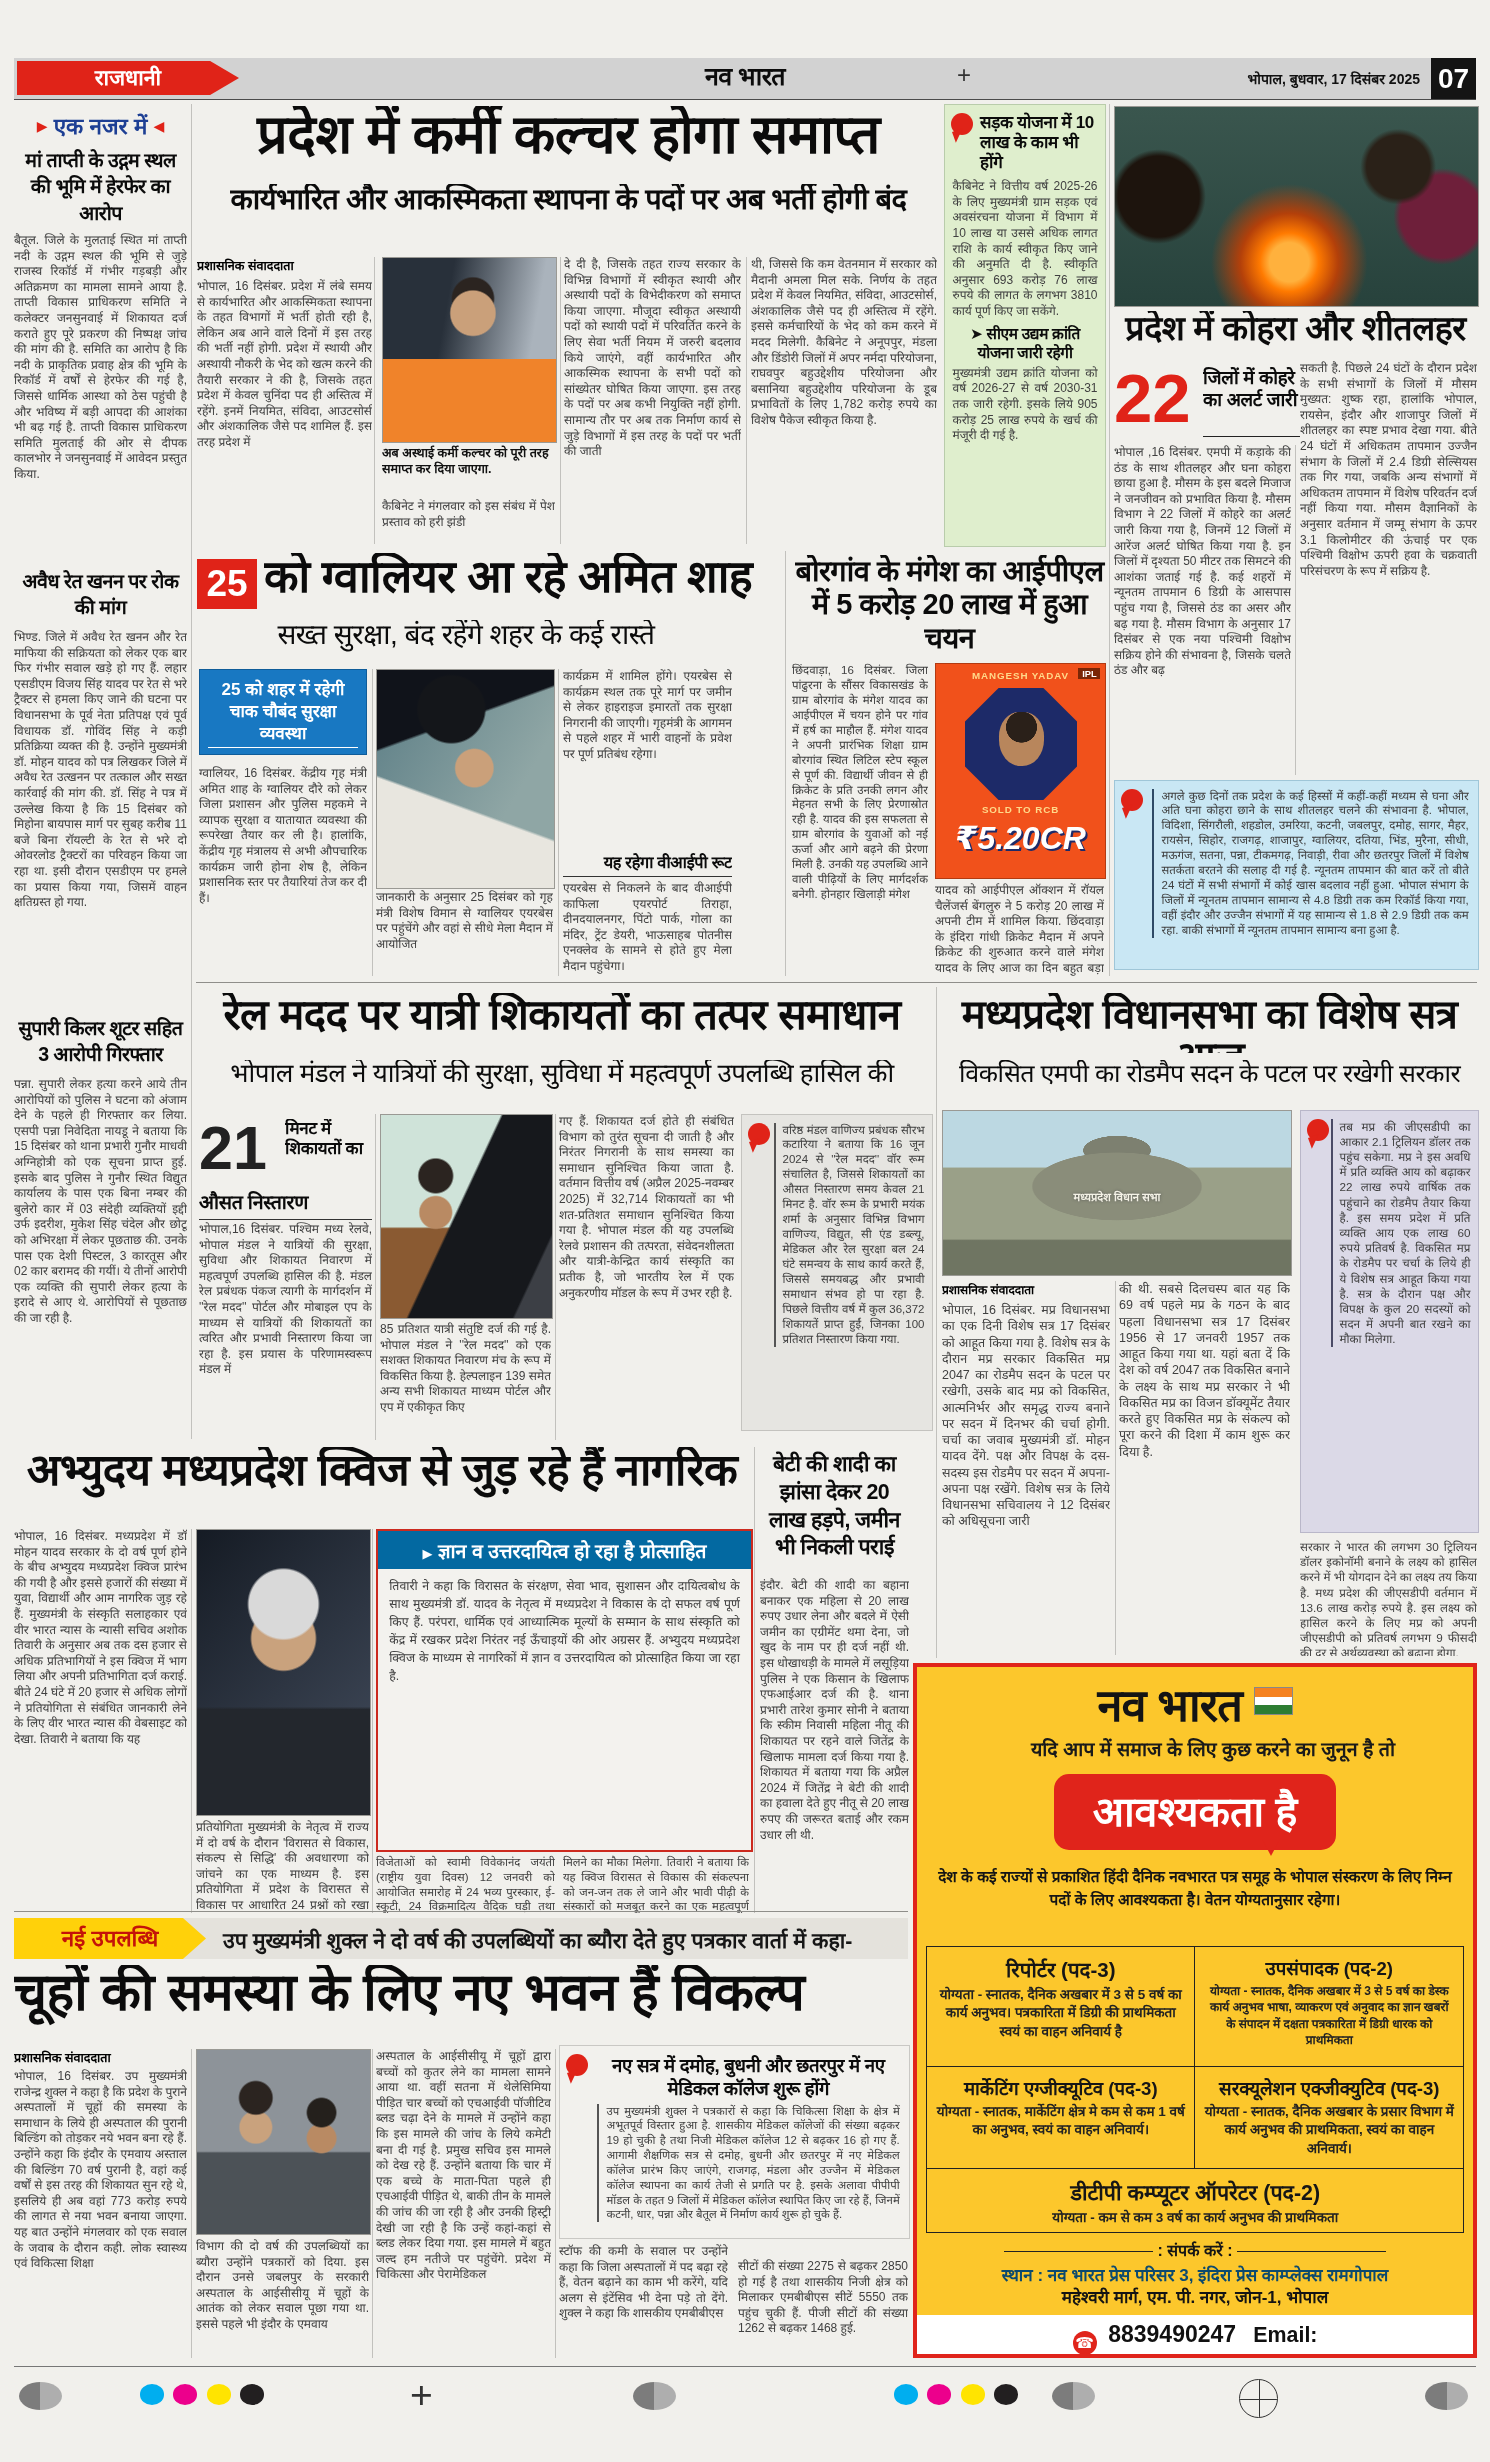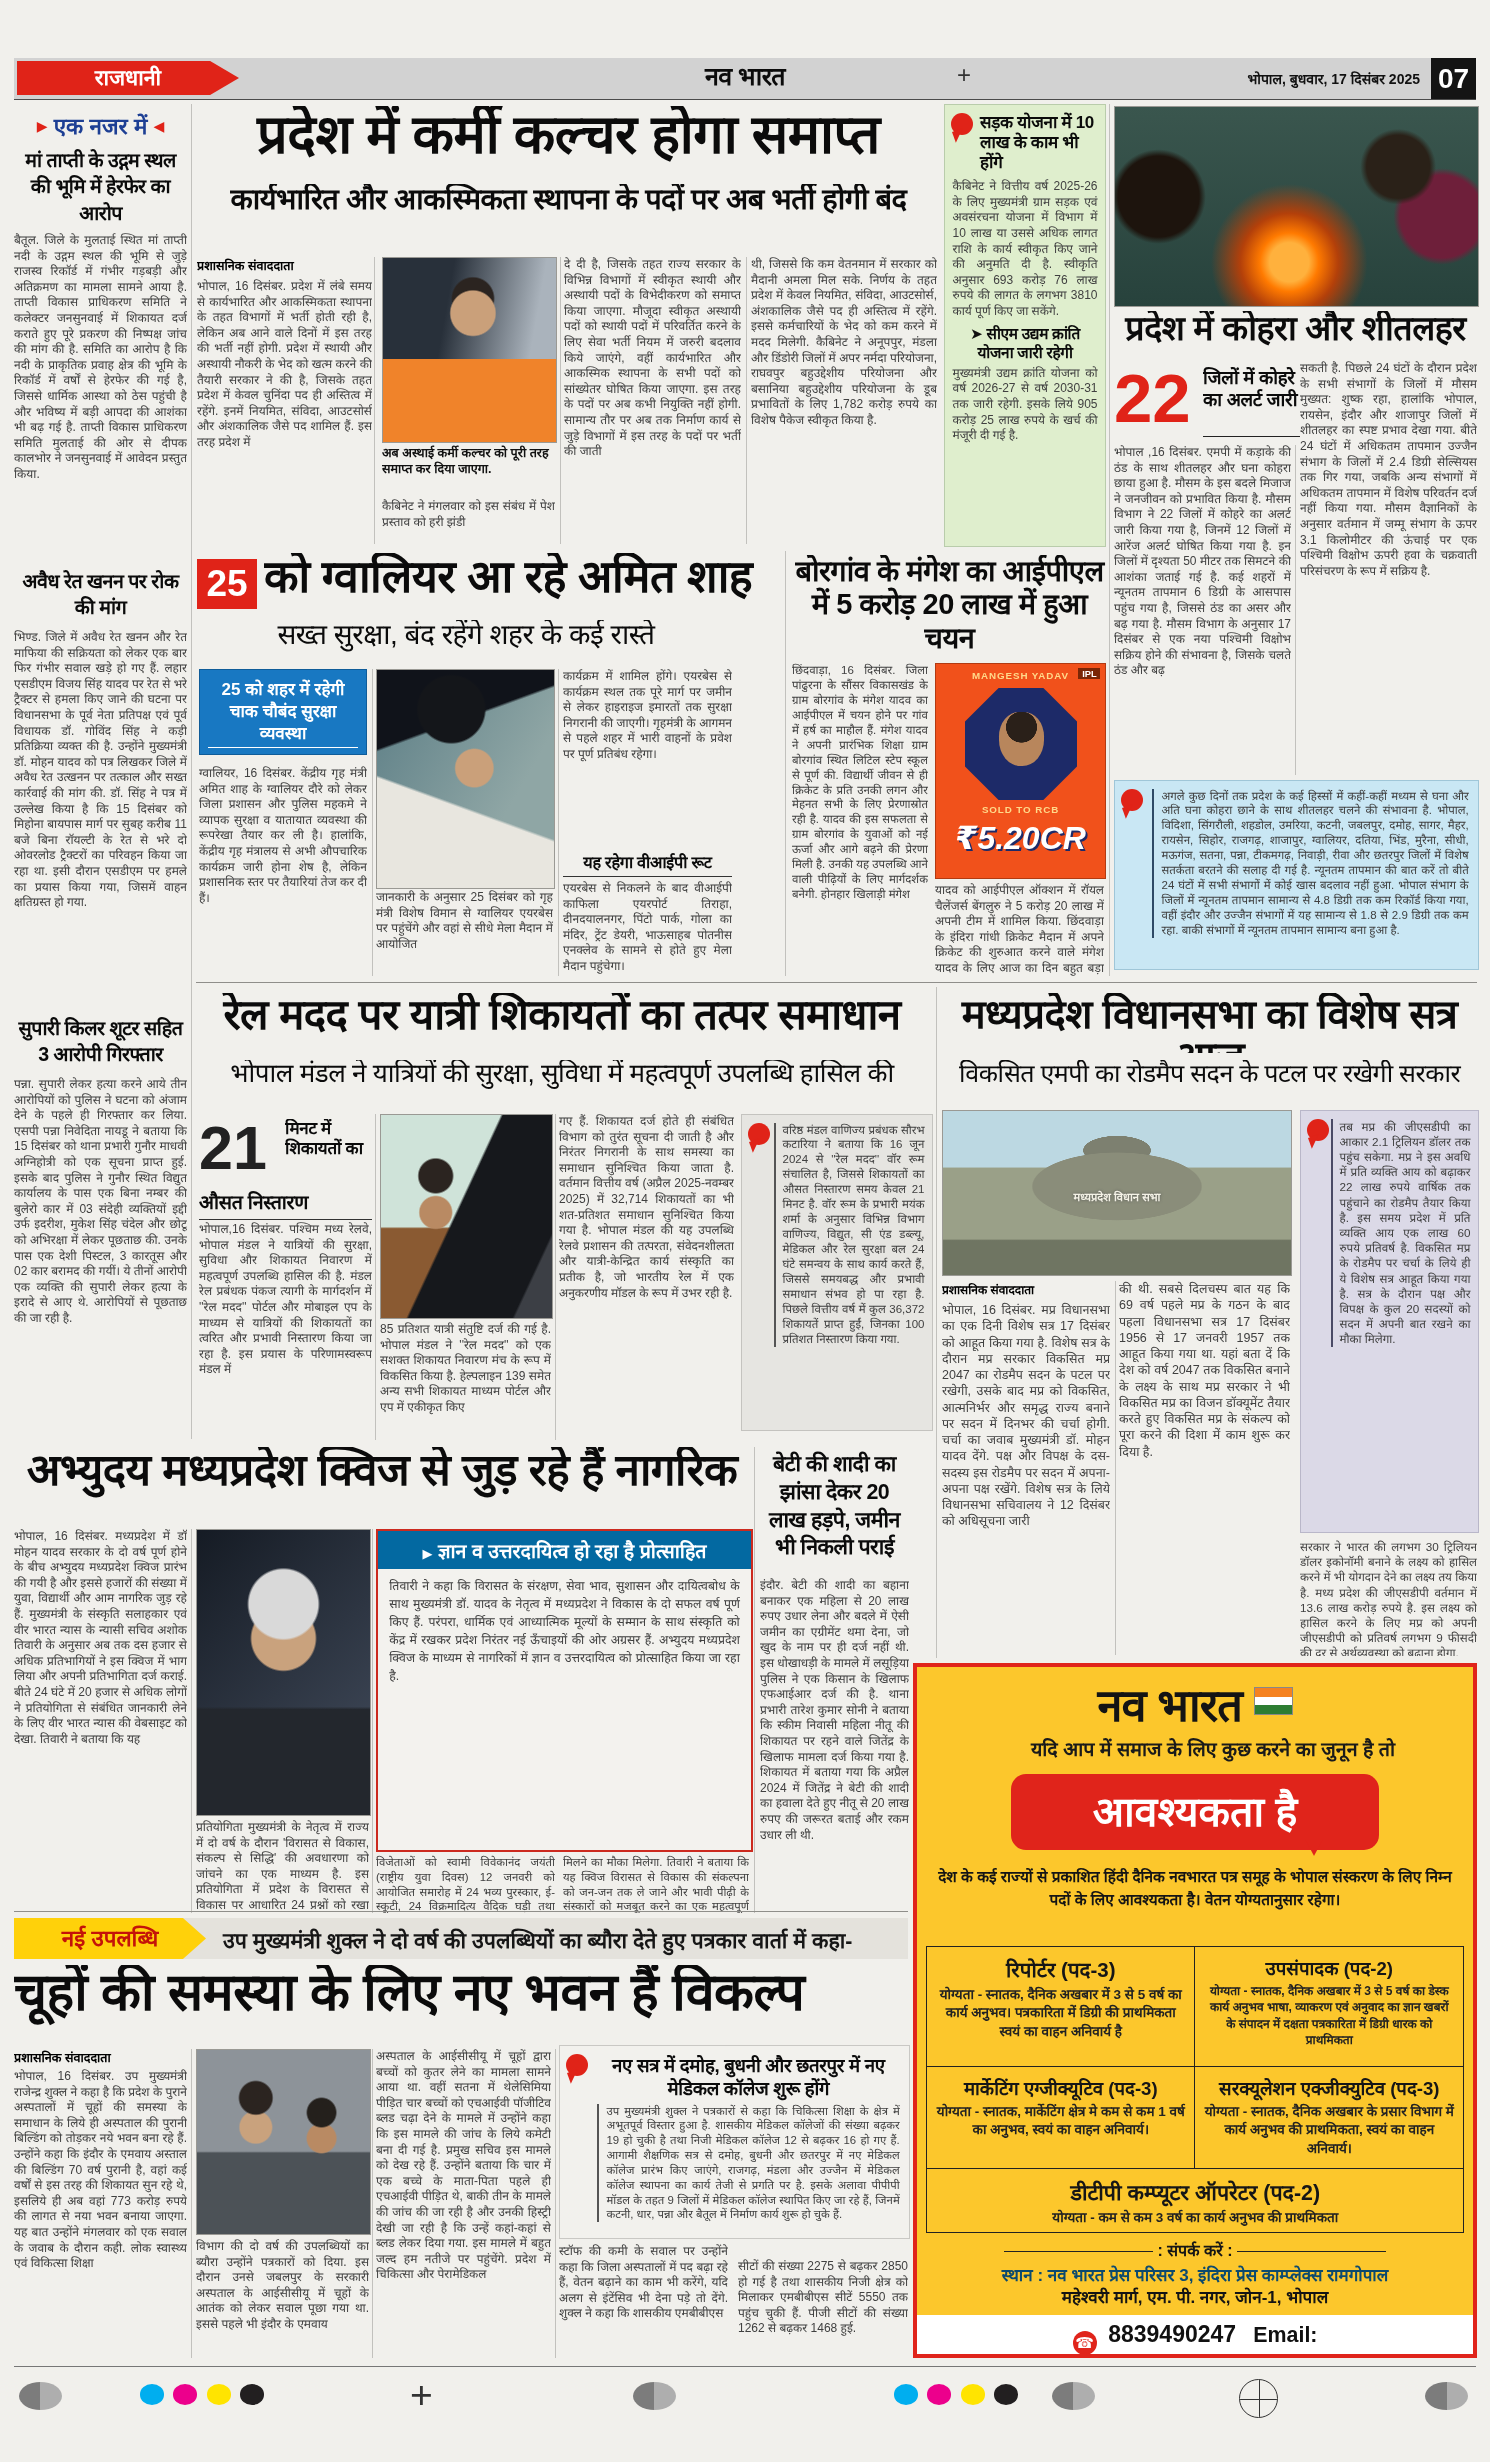--- a/index.html
+++ b/index.html
@@ -107,21 +107,21 @@
   </div>
   <div class="a j" style="left:199px;top:766px;width:168px;height:210px;">ग्वालियर, 16 दिसंबर. केंद्रीय गृह मंत्री अमित शाह के ग्वालियर दौरे को लेकर जिला प्रशासन और पुलिस महकमे ने व्यापक सुरक्षा व यातायात व्यवस्था की रूपरेखा तैयार कर ली है। हालांकि, केंद्रीय गृह मंत्रालय से अभी औपचारिक कार्यक्रम जारी होना शेष है, लेकिन प्रशासनिक स्तर पर तैयारियां तेज कर दी हैं।</div>
   <div class="photo" style="left:376px;top:669px;width:177px;height:218px;background:
       radial-gradient(circle at 42% 18%, #14161a 0 16%, transparent 17%),
       radial-gradient(circle at 55% 45%, #caa07a 0 12%, transparent 13%),
       linear-gradient(160deg,#10131a 0 28%, transparent 29%),
       linear-gradient(200deg,transparent 60%, #e8e6df 61%),
       linear-gradient(120deg,#5b7d85,#8fa6a5 70%);"></div>
   <div class="a j" style="left:376px;top:890px;width:177px;height:86px;">जानकारी के अनुसार 25 दिसंबर को गृह मंत्री विशेष विमान से ग्वालियर एयरबेस पर पहुंचेंगे और वहां से सीधे मेला मैदान में आयोजित</div>
   <div class="a j" style="left:563px;top:669px;width:169px;height:177px;">कार्यक्रम में शामिल होंगे। एयरबेस से कार्यक्रम स्थल तक पूरे मार्ग पर जमीन से लेकर हाइराइज इमारतों तक सुरक्षा निगरानी की जाएगी। गृहमंत्री के आगमन से पहले शहर में भारी वाहनों के प्रवेश पर पूर्ण प्रतिबंध रहेगा।</div>
-  <div class="a boxhead" style="left:563px;top:851px;width:169px;font-size:16.3px;text-align:center;border-bottom:1.4px solid #333;padding-bottom:2.8px;">यह रहेगा वीआईपी रूट</div>
+  <div class="a boxhead" style="left:563px;top:851px;width:169px;font-size:16.3px;text-align:right;border-bottom:1.4px solid #333;padding-bottom:2.8px;">यह रहेगा वीआईपी रूट</div>
   <div class="a j" style="left:563px;top:881px;width:169px;height:95px;">एयरबेस से निकलने के बाद वीआईपी काफिला एयरपोर्ट तिराहा, दीनदयालनगर, पिंटो पार्क, गोला का मंदिर, ट्रेंट डेयरी, भाऊसाहब पोतनीस एनक्लेव के सामने से होते हुए मेला मैदान पहुंचेगा।</div>
   <div class="vr" style="left:372px;top:669px;height:307px;"></div>
   <div class="vr" style="left:558px;top:669px;height:307px;"></div>
   <div class="vr" style="left:785px;top:551px;height:425px;"></div>
 
   <div class="a hd" style="left:792px;top:555px;width:315px;height:101px;font-size:29px;line-height:1.15;">बोरगांव के मंगेश का आईपीएल में 5 करोड़ 20 लाख में हुआ चयन</div>
   <div class="a j" style="left:792px;top:663px;width:136px;height:313px;font-size:11.5px;">छिंदवाड़ा, 16 दिसंबर. जिला पांढुरना के सौंसर विकासखंड के ग्राम बोरगांव के मंगेश यादव का आईपीएल में चयन होने पर गांव में हर्ष का माहौल हैं. मंगेश यादव ने अपनी प्रारंभिक शिक्षा ग्राम बोरगांव स्थित लिटिल स्टेप स्कूल से पूर्ण की. विद्यार्थी जीवन से ही क्रिकेट के प्रति उनकी लगन और मेहनत सभी के लिए प्रेरणास्रोत रही है. यादव की इस सफलता से ग्राम बोरगांव के युवाओं को नई ऊर्जा और आगे बढ़ने की प्रेरणा मिली है. उनकी यह उपलब्धि आने वाली पीढ़ियों के लिए मार्गदर्शक बनेगी. होनहार खिलाड़ी मंगेश</div>
   <div class="a" style="left:935px;top:663px;width:169px;height:214px;background:#f1511b;border:0.9px solid #b23a12;">
     <div style="position:absolute;right:4.7px;top:3.7px;color:#fff;font-weight:bold;font-size:9.3px;background:#7a2606;padding:0.9px 3.7px;">IPL</div>
     <div style="position:absolute;left:0;top:5.6px;width:100%;text-align:center;color:#ffd98a;font-weight:bold;font-size:9.8px;letter-spacing:0.9px;">MANGESH YADAV</div>
@@ -224,21 +224,21 @@
   <div class="vr" style="left:191px;top:2049px;height:309px;"></div>
   <div class="vr" style="left:372px;top:2049px;height:309px;"></div>
   <div class="vr" style="left:555px;top:2049px;height:309px;"></div>
 
   <div class="a" style="left:913px;top:1663px;width:564px;height:695px;background:#fcc72c;border:4.7px solid #e0241b;box-sizing:border-box;">
     <div style="text-align:center;margin-top:5.6px;font-weight:bold;font-size:45px;color:#141414;letter-spacing:-0.9px;">
       <span>नव भारत</span>
       <span style="display:inline-block;width:37px;height:26px;vertical-align:5.6px;background:linear-gradient(180deg,#f58220 33%,#fff 33% 66%,#2e7d32 66%);border:0.9px solid #888;position:relative;"></span>
     </div>
     <div style="text-align:center;font-weight:bold;font-size:19.6px;color:#1a1a1a;margin-top:1.9px;padding-left:36px;">यदि आप में समाज के लिए कुछ करने का जुनून है तो</div>
-    <div style="width:368px;height:76px;margin:11.2px auto 3.7px;background:#e0241b;border-radius:15px;color:#fff;font-weight:bold;font-size:41px;text-align:center;line-height:76px;position:relative;">
+    <div style="width:282px;height:76px;margin:11.2px auto 3.7px;background:#e0241b;border-radius:15px;color:#fff;font-weight:bold;font-size:41px;text-align:center;line-height:76px;position:relative;">
       <span>आवश्यकता है</span>
       <span style="position:absolute;right:56px;bottom:-15px;width:0;height:0;border:9.3px solid transparent;border-top:17px solid #e0241b;"></span>
     </div>
     <div style="text-align:center;font-weight:bold;font-size:15.4px;line-height:1.5;color:#151515;margin:15px 17px 7.5px;">देश के कई राज्यों से प्रकाशित हिंदी दैनिक नवभारत पत्र समूह के भोपाल संस्करण के लिए निम्न पदों के लिए आवश्यकता है। वेतन योग्यतानुसार रहेगा।</div>
     <div style="position:absolute;left:9.3px;top:279px;width:536px;height:285px;border:1.4px solid #222;">
       <div style="position:absolute;left:0;top:0;width:267px;height:119px;border-right:1.4px solid #222;border-bottom:1.4px solid #222;">
         <div class="cell-title">रिपोर्टर (पद-3)</div>
         <div class="cell-desc">योग्यता - स्नातक, दैनिक अखबार में 3 से 5 वर्ष का कार्य अनुभव। पत्रकारिता में डिग्री की प्राथमिकता स्वयं का वाहन अनिवार्य है</div>
       </div>
       <div style="position:absolute;left:268px;top:0;width:268px;height:119px;border-bottom:1.4px solid #222;">

